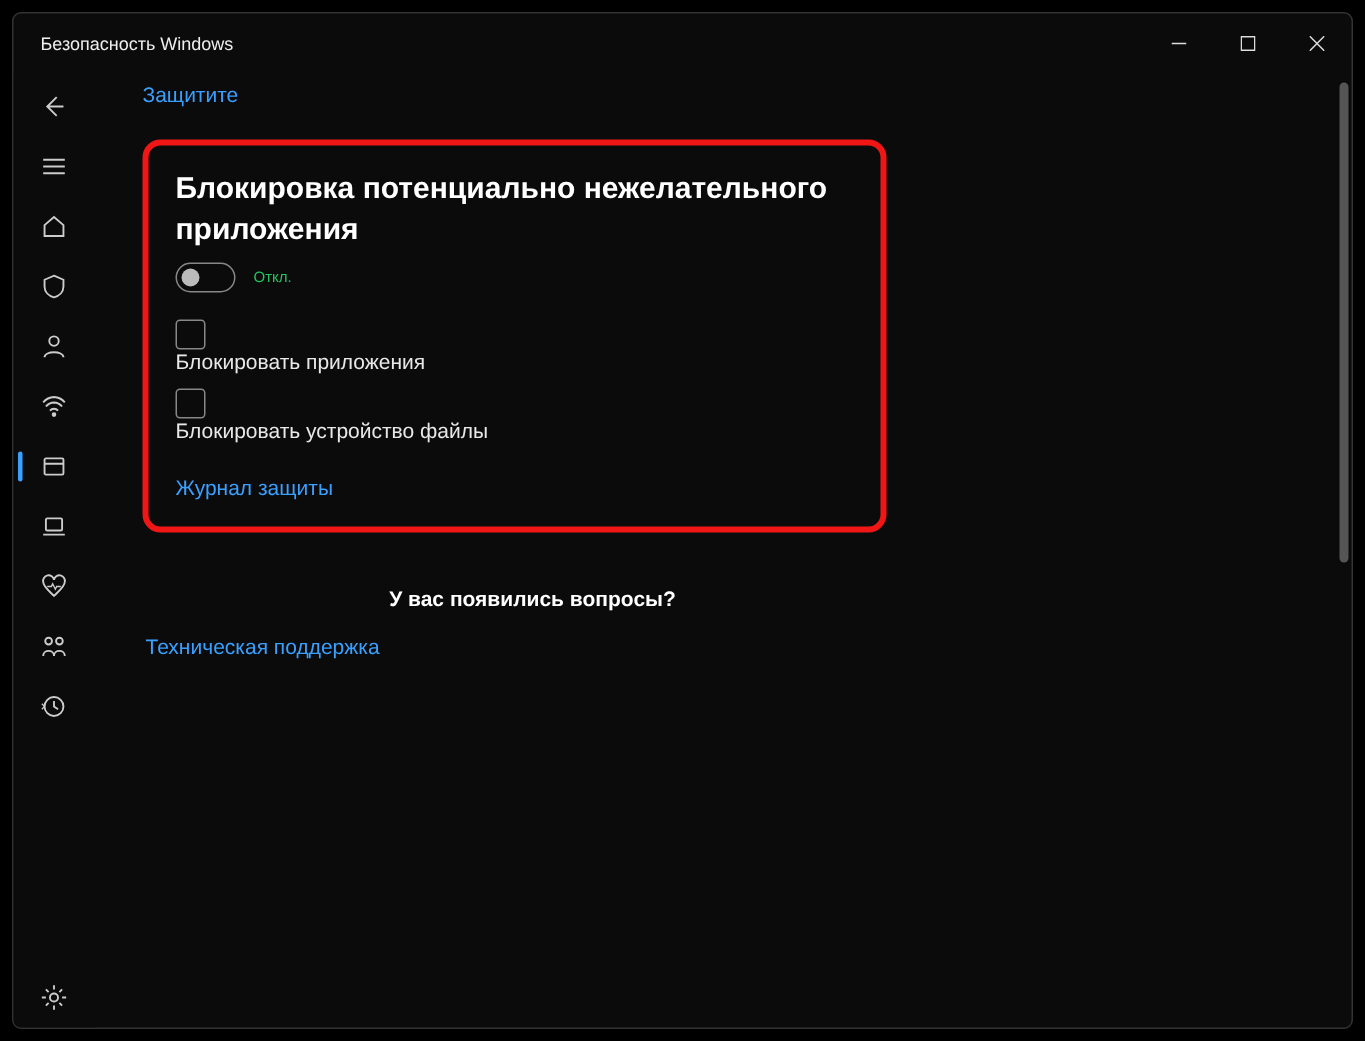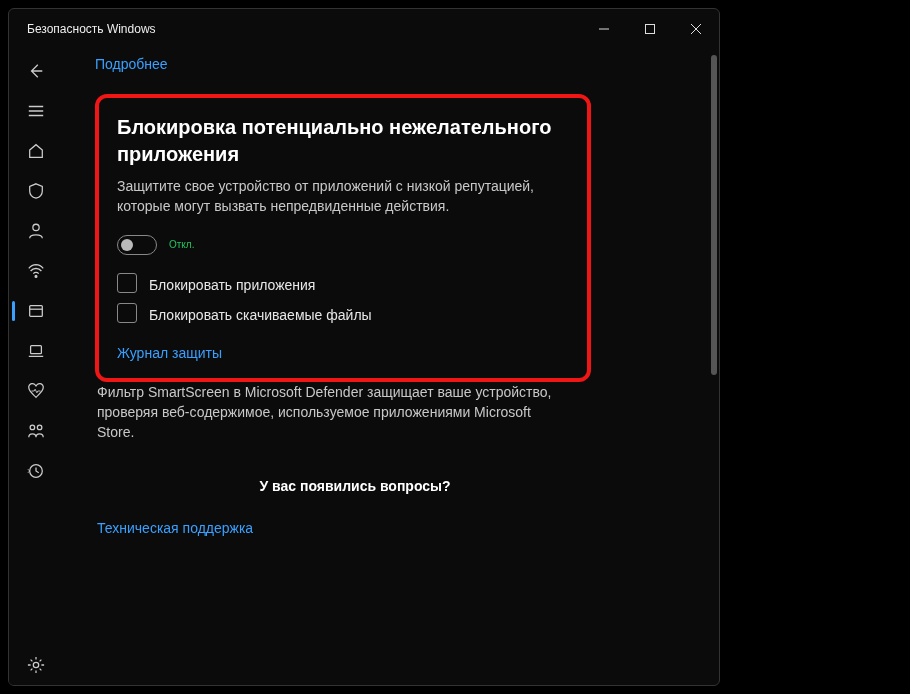--- a/index.html
+++ b/index.html
@@ -6,21 +6,21 @@
   html, body { width: 910px; height: 694px; overflow: hidden; }
   body {
     background: #000;
     font-family: "Segoe UI", Arial, sans-serif;
     color: #fff;
     position: relative;
   }
   .window {
     position: absolute;
     left: 8px; top: 8px;
-    width: 712px; height: 678px;
+    width: 894px; height: 678px;
     background: #0b0b0b;
     border: 1px solid #333;
     border-radius: 6px;
     overflow: hidden;
     display: flex;
     flex-direction: column;
   }
   .titlebar {
     height: 40px;
     display: flex;
@@ -96,20 +96,21 @@
     font-size: 14px;
     margin-bottom: 22px;
     display: inline-block;
   }
 
   .highlight-box {
     border: 4px solid #f01616;
     border-radius: 12px;
     padding: 16px 29px 16px 18px;
     width: 496px;
+    margin-bottom: 26px;
   }
 
   h2 {
     font-size: 20px;
     font-weight: 600;
     line-height: 1.35;
     margin-bottom: 8px;
   }
   .desc {
     font-size: 14px;
@@ -138,21 +139,21 @@
   .toggle.on {
     background: #0078d4;
     border-color: #0078d4;
   }
   .toggle.on .knob {
     background: #000;
     left: auto; right: 3px;
   }
   .toggle-label { font-size: 10px; color: #22c55e; }
 
-  .check-row { display: flex; align-items: flex-end; margin-bottom: 10px; }
+  .check-row { display: flex; align-items: flex-start; margin-bottom: 10px; flex-direction: column; }
   .checkbox {
     width: 20px; height: 20px;
     border: 1px solid #888;
     border-radius: 3px;
     margin-right: 12px;
   }
   .check-label { font-size: 14px; color: #e8e8e8; }
 
   .link-inline {
     color: #3aa0ff;
@@ -271,51 +272,49 @@
       <div class="nav-btn">
         <svg viewBox="0 0 20 20">
             <circle cx="10" cy="10" r="3"></circle>
             <path d="M10 1 V4 M10 16 V19 M1 10 H4 M16 10 H19 M4 4 L6 6 M14 14 L16 16 M16 4 L14 6 M6 14 L4 16"></path>
           </svg>
       </div>
     </div>
 
     <div class="main">
 
-      <a class="link-top">Подробнее</a>
+      <a class="link-top">Защитите</a>
 
       <div class="highlight-box">
         <h2>Блокировка потенциально нежелательного приложения</h2>
-        <p class="desc">Защитите свое устройство от приложений с низкой репутацией, которые могут вызвать непредвиденные действия.</p>
 
         <div class="toggle-row">
           <div class="toggle">
               <div class="knob"></div>
             </div>
           <span class="toggle-label">Откл.</span>
         </div>
 
         <div class="check-row">
           <div class="checkbox"></div>
           <span class="check-label">Блокировать приложения</span>
         </div>
         <div class="check-row">
           <div class="checkbox"></div>
-          <span class="check-label">Блокировать скачиваемые файлы</span>
+          <span class="check-label">Блокировать устройство файлы</span>
         </div>
 
         <a class="link-inline">Журнал защиты</a>
       </div>
 
       <div class="section2">
-        <p class="desc">Фильтр SmartScreen в Microsoft Defender защищает ваше устройство, проверяя веб-содержимое, используемое приложениями Microsoft Store.</p>
 
         <div class="questions">
           <div class="q-title">У вас появились вопросы?</div>
-          <a class="link-inline" style="margin-top:20px">Техническая поддержка</a>
+          <a class="link-inline" style="margin-top:10px">Техническая поддержка</a>
         </div>
       </div>
 
       <div class="scroll-track">
         <div class="scroll-thumb"></div>
       </div>
 
     </div>
   </div>
 </div>

